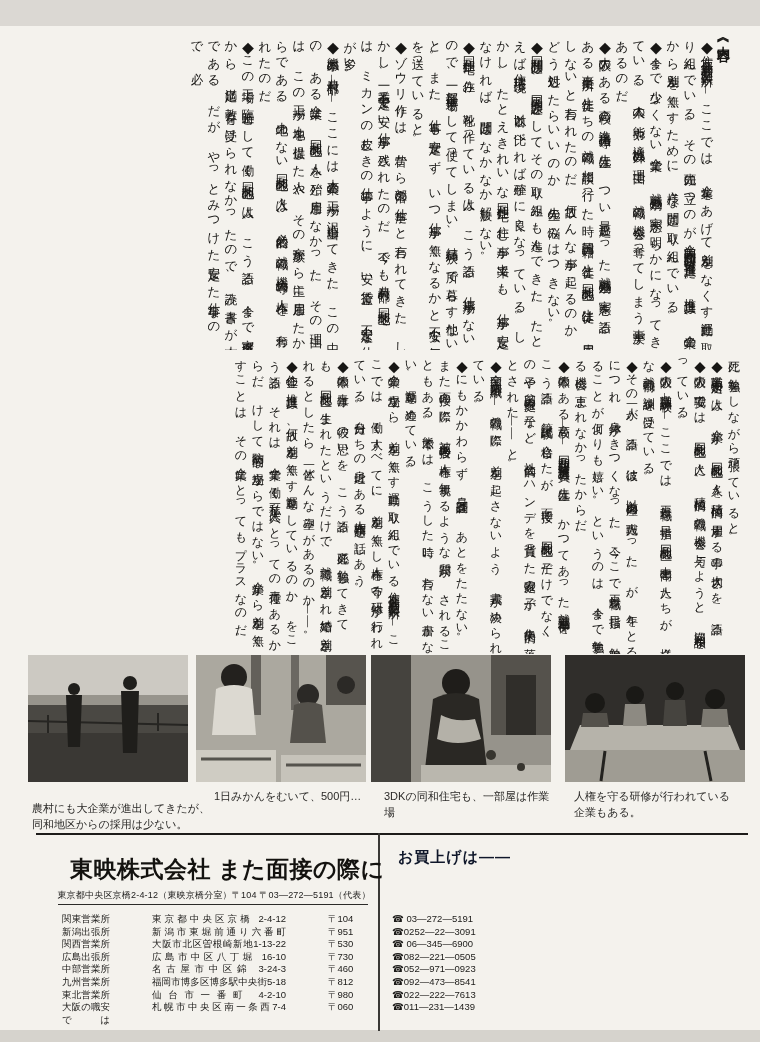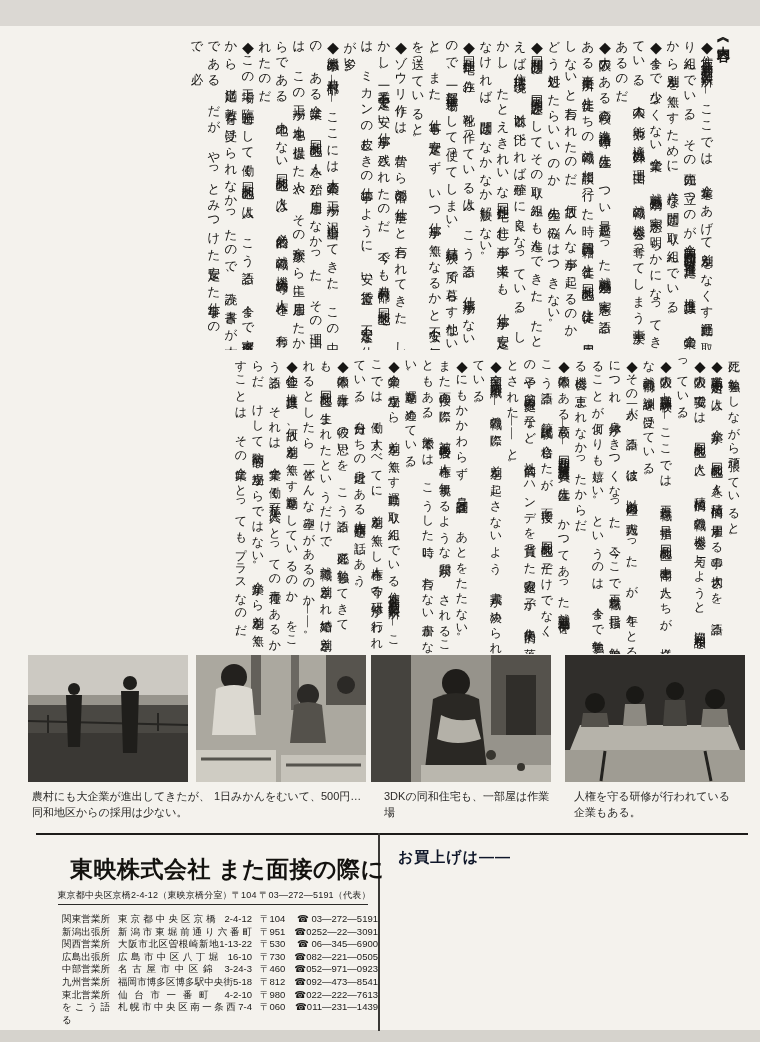--- a/index.html
+++ b/index.html
@@ -34,21 +34,21 @@
   .ph1 { left:28px;  width:160px; }
   .ph2 { left:196px; width:170px; }
   .ph3 { left:371px; width:180px; }
   .ph4 { left:565px; width:180px; }
 
   .caption {
     position:absolute; top:788px;
     font-size:11px; line-height:16px; color:#2a2927;
     font-family:"Liberation Sans", sans-serif;
   }
-  .cap1 { left:32px;  width:182px; }
+  .cap1 { left:32px;  width:182px;margin-top:12px; }
   .cap2 { left:214px; width:178px; }
   .cap3 { left:384px; width:170px; }
   .cap4 { left:574px; width:162px; }
 
   
   .footer-rule-top { position:absolute; left:36px; top:833px; width:712px; height:2px; background:#1d1c1a; }
   .footer-divider  { position:absolute; left:378px; top:833px; width:2px; height:198px; background:#3a3936; }
   .purchase-label  { position:absolute; left:398px; top:848px; font-size:15px; font-weight:bold; letter-spacing:1px; color:#0f172a; }
 
   .company-name {
@@ -65,24 +65,25 @@
 
   .office-table {
     position:absolute; left:62px; top:913px; width:316px;
     font-size:9.5px; color:#1b1a18;
   }
   .office-row {
     display:grid;
     grid-template-columns:56px 142px 30px 88px;
     column-gap:0;
     line-height:12.6px;
+    gap:34px;
   }
   .office-name, .office-address { text-align:justify; text-align-last:justify; padding-right:8px; }
   .office-postal { text-align:left; }
-  .office-phone  { text-align:right; }
+  .office-phone  { }
 </style>
 </head>
 <body>
 
 <div class="page">
   <div class="edge-top"></div>
   <div class="edge-bottom"></div>
 
   <section class="vtext block1">
     <h2>《内容》</h2>
@@ -224,19 +225,19 @@
       <span class="office-postal">〒812</span>
       <span class="office-phone">☎092—473—8541</span>
     </div>
     <div class="office-row">
       <span class="office-name">東北営業所</span>
       <span class="office-address">仙台市一番町 4-2-10</span>
       <span class="office-postal">〒980</span>
       <span class="office-phone">☎022—222—7613</span>
     </div>
     <div class="office-row">
-      <span class="office-name">をこう語る</span>
+      <span class="office-name">大阪の職安では</span>
       <span class="office-address">札幌市中央区南一条西7-4</span>
       <span class="office-postal">〒060</span>
       <span class="office-phone">☎011—231—1439</span>
     </div>
   </div>
 </div>
 
 </body></html>

